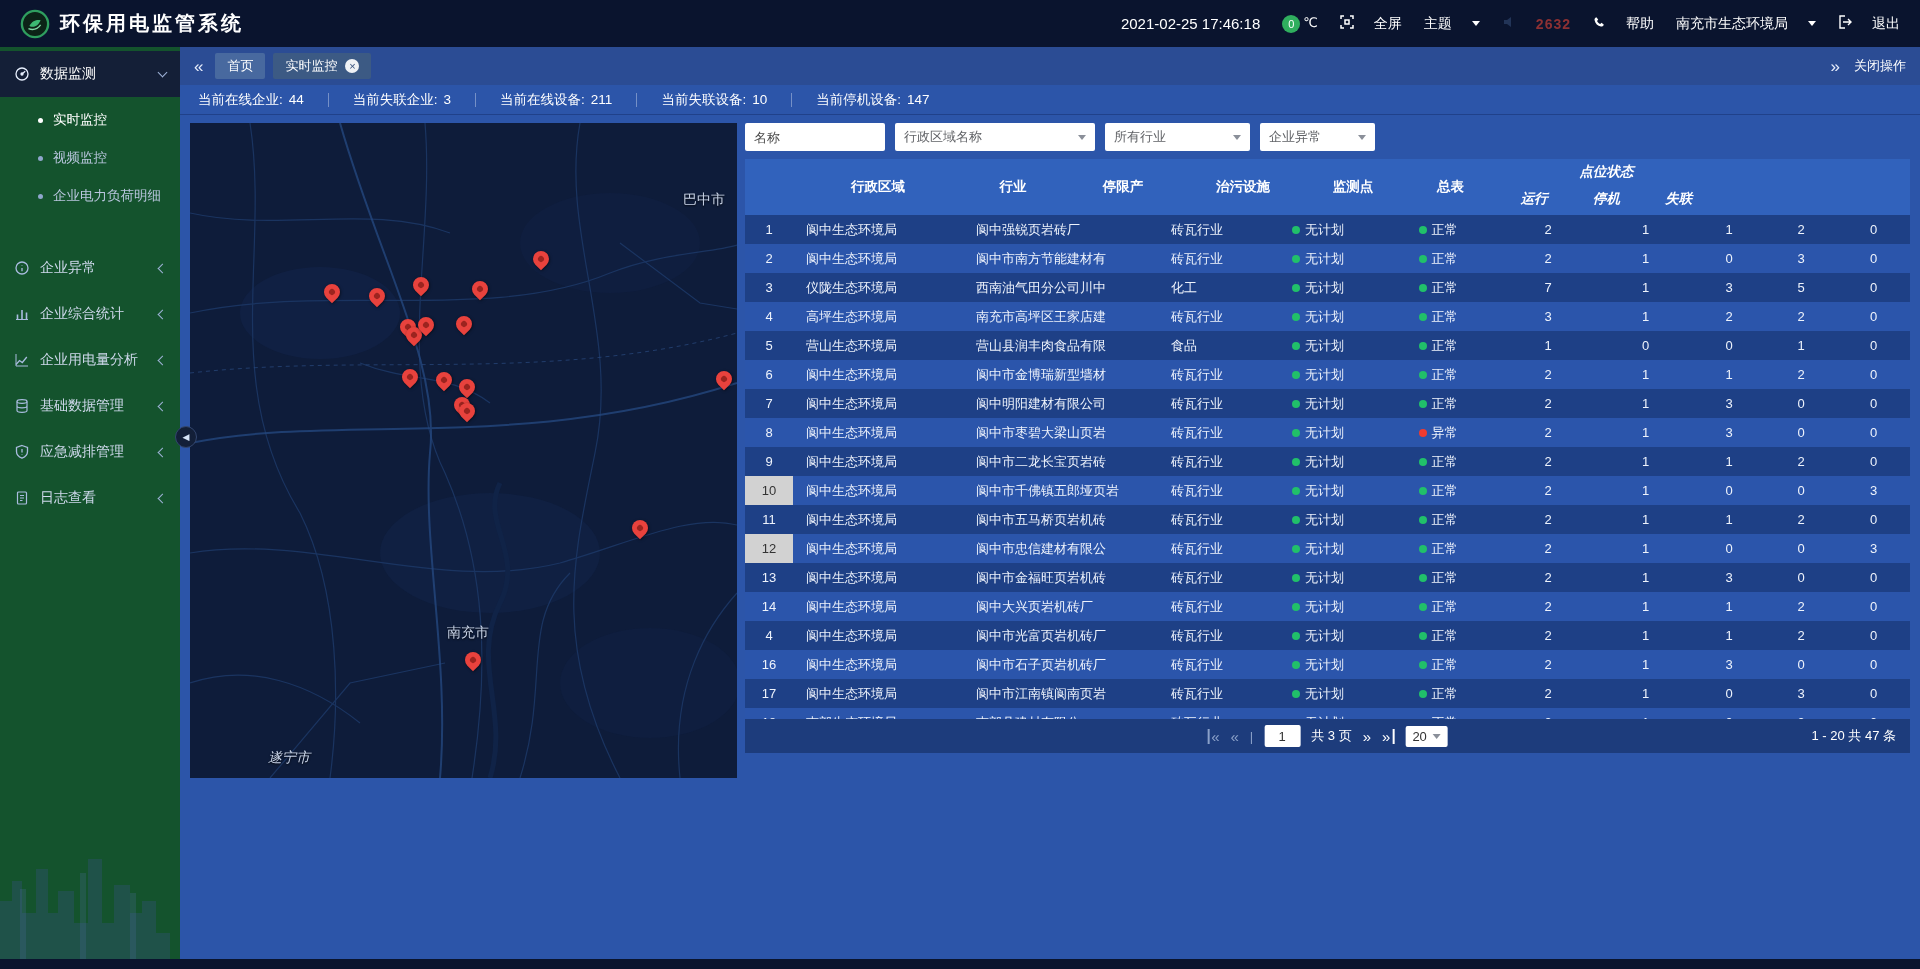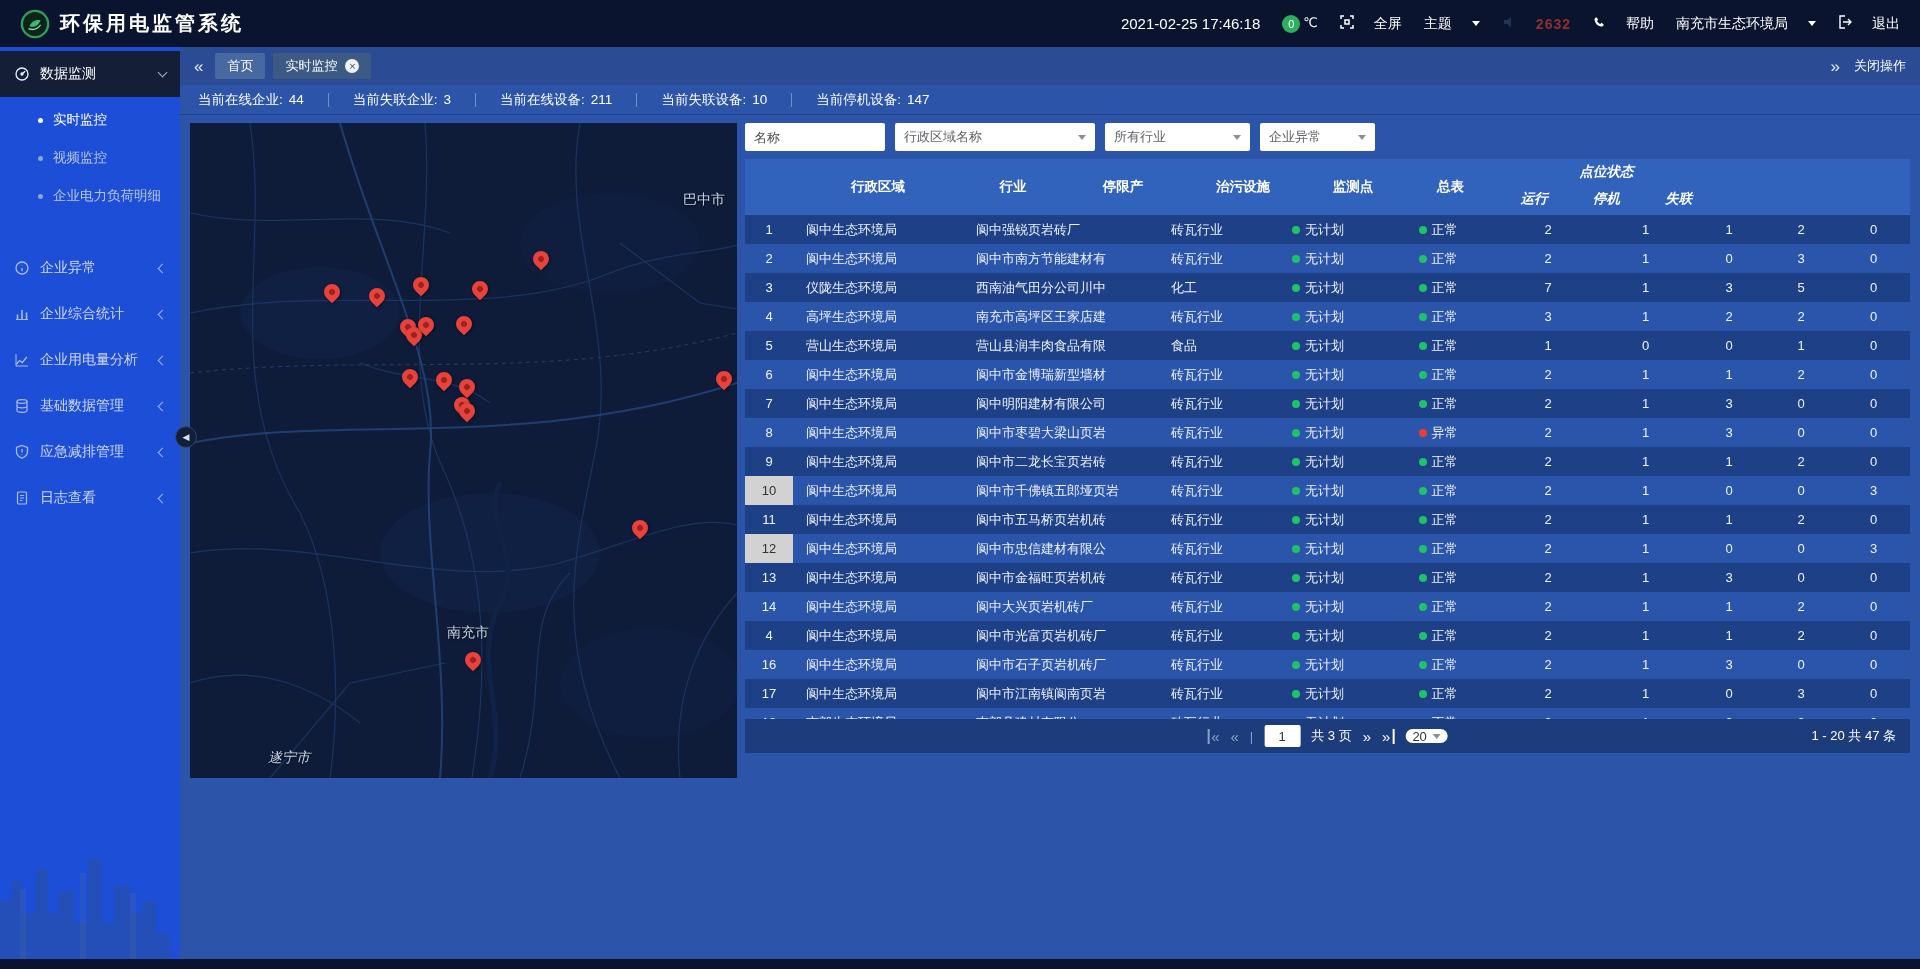--- a/index.html
+++ b/index.html
@@ -18,21 +18,21 @@
   .temp-unit { font-size:13px; }
   .top-item { display:inline-flex; align-items:center; gap:20px; cursor:pointer; white-space:nowrap; }
   .caret { width:0; height:0; border-left:4px solid transparent; border-right:4px solid transparent; border-top:5px solid #fff; display:inline-block; }
   .alarm-count { color:#9c3434; font-weight:bold; letter-spacing:1px; opacity:.9; }
 
   
   .layout { display:flex; height:912px; position:relative; }
   .bottombar { height:10px; background:#0a142e; }
 
   
-  .sidebar { width:180px; background:#1d4ed8; position:relative; overflow:hidden; flex:none; }
+  .sidebar { width:180px; background:#14532d; position:relative; overflow:hidden; flex:none; }
   #sidebar-nav { padding-top:4px; position:relative; z-index:2; }
   .side-group { height:46px; display:flex; align-items:center; gap:10px; padding:0 14px; color:#cfd9ec; font-size:14px; cursor:pointer; }
   .side-group.active { background:#141f37; color:#fff; }
   .side-icon { width:16px; height:16px; color:#a9bcdf; display:inline-flex; }
   .side-group.active .side-icon { color:#e8f0ff; }
   .side-icon svg { width:16px; height:16px; display:block; }
   .side-label { flex:1; }
   .chevron { width:7px; height:7px; border-right:1.6px solid #9fb3d9; border-bottom:1.6px solid #9fb3d9; display:inline-block; }
   .chevron.down { transform:rotate(45deg); margin-top:-3px; }
   .chevron.left { transform:rotate(135deg); }
@@ -109,21 +109,21 @@
   .dot.red { background:#f03b30; }
 
   .pagination { height:34px; flex:none; background:#1d3c7c; position:relative; display:flex; align-items:center; color:#fff; font-size:13px; }
   .pg-controls { position:absolute; left:50%; transform:translateX(-50%); display:flex; align-items:center; gap:11px; }
   .pg-btn { font-size:15px; cursor:pointer; line-height:1; }
   .pg-btn.disabled { color:#8ba1c9; cursor:default; }
   .pg-first { border-left:2px solid currentColor; padding-left:2px; }
   .pg-last { border-right:2px solid currentColor; padding-right:2px; }
   .pg-divider { color:#8ba1c9; }
   .pg-input { width:36px; height:22px; text-align:center; border:none; border-radius:2px; font-size:13px; color:#333; outline:none; }
-  .pg-size { background:#fff; color:#333; height:14px; border-radius:7px; display:flex; align-items:center; padding:0 7px; gap:6px; cursor:pointer; }
+  .pg-size { background:#fff; color:#333; height:21px; border-radius:2px; display:flex; align-items:center; padding:0 7px; gap:6px; cursor:pointer; }
   .pg-range { position:absolute; right:14px; }
 </style>
 </head>
 <body>
 
 <div class="page">
 
   <header class="topbar">
     <div class="brand">
       <span>

